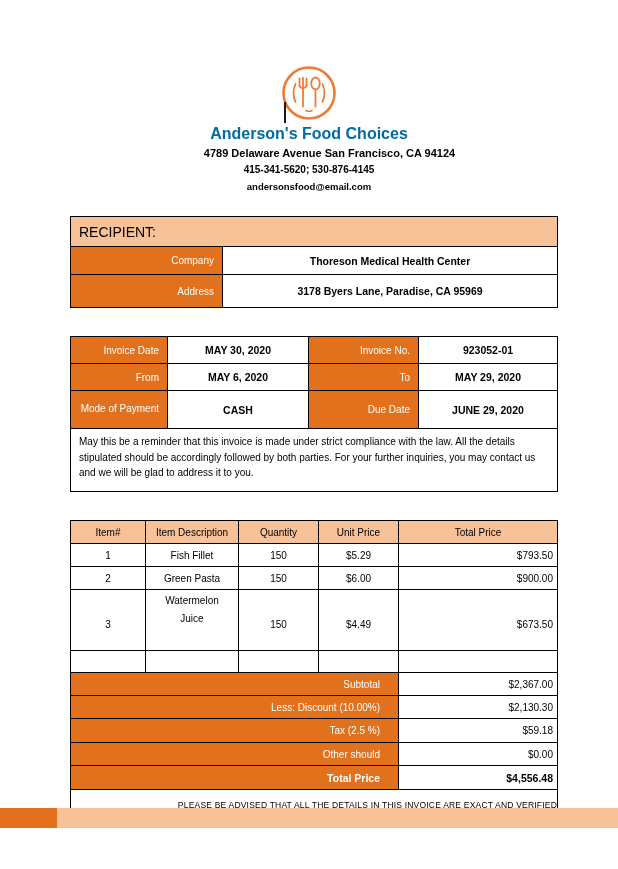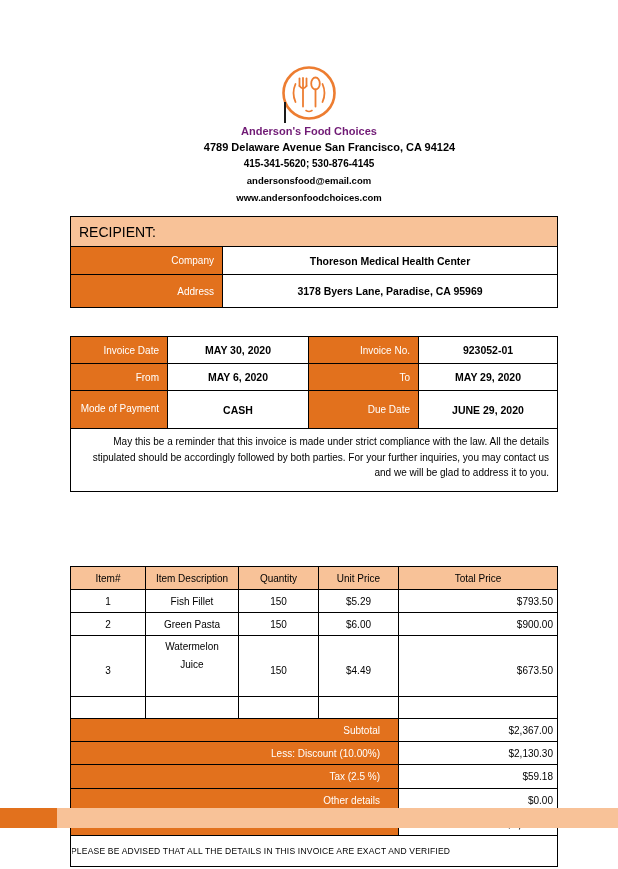--- a/index.html
+++ b/index.html
@@ -9,21 +9,21 @@
     position: relative;
     font-family: "Liberation Sans", sans-serif;
     color: #000;
     overflow: hidden;
   }
 
   
   .header-block { position: absolute; top: 64px; left: 0; width: 618px; text-align: center; }
   .logo-wrap { width: 56px; height: 58px; margin: 0 auto; position: relative; }
   .cursor-line { position: absolute; left: 284px; top: 102px; width: 2px; height: 21px; background: #1a1a1a; }
-  .company-title { margin-top: 3px; font-size: 11px; font-weight: bold; color: #701a75; }
+  .company-title { margin-top: 3px; font-size: 16px; font-weight: bold; color: #0369a1; }
   .hline { font-weight: bold; }
   .addr  { margin-top: 4px; font-size: 11px; padding-left: 41px; }
   .phone { margin-top: 5px; font-size: 10px; }
   .email { margin-top: 6px; font-size: 9.5px; }
   .web   { margin-top: 6px; font-size: 9.5px; }
 
   
   table { border-collapse: collapse; table-layout: fixed; position: absolute; left: 70px; }
   td { border: 1px solid #000; overflow: hidden; }
   .orange-cell {
@@ -37,39 +37,39 @@
   .recipient-header {
     background: #F8C298; font-size: 14px; text-align: left;
     padding-left: 8px; color: #000;
   }
 
   
   .details-table { top: 336px; width: 487px; }
   .pad-wrap { line-height: 1.25; }
   .note-cell {
     font-size: 10px; line-height: 1.55; padding: 5px 8px 2px 8px;
-    text-align: right; vertical-align: top; font-weight: normal;
-  }
-
-  
-  .items-table { top: 520px; width: 487px; margin-top: 46px; }
+    text-align: left; vertical-align: top; font-weight: normal;
+  }
+
+  
+  .items-table { top: 520px; width: 487px; }
   .items-head td {
     background: #F8C298; font-size: 10px; text-align: center; color: #000;
   }
   .item-cell { font-size: 10px; text-align: center; }
   .total-col { text-align: right; padding-right: 4px; }
   .wrap-desc { padding: 2px 10px; line-height: 1.8; }
   .bottom-align td { vertical-align: bottom; padding-bottom: 20px; }
   .sum-label {
     background: #E2711D; color: #fff; text-align: right;
     font-size: 10px; padding-right: 18px;
   }
   .sum-value { font-size: 10px; text-align: right; padding-right: 4px; }
   .sum-bold { font-weight: bold; font-size: 10.5px; }
-  .footnote-cell { font-size: 8.5px; text-align: left; letter-spacing: 0.2px; border-radius: 10px; }
+  .footnote-cell { font-size: 8.5px; text-align: right; letter-spacing: 0.2px; border-radius: 10px; }
 
   
   .bottom-bar { position: absolute; top: 808px; left: 0; width: 618px; height: 20px; display: flex; }
   .bar-dark  { width: 57px; height: 100%; background: #E2711D; }
   .bar-light { flex: 1; height: 100%; background: #F8C298; }
 </style>
 </head>
 <body>
 
 <div class="header-block">
@@ -94,21 +94,20 @@
 
       <path d="M 41.5 20 Q 45.5 29 41.5 38" fill="none" stroke="#ED7D31" stroke-width="1.8" stroke-linecap="round"></path>
 
       <path d="M 25 46.5 Q 28 48.5 31 46.5" fill="none" stroke="#ED7D31" stroke-width="1.6" stroke-linecap="round"></path>
     </svg>
   </div>
   <div class="company-title">Anderson's Food Choices</div>
   <div class="hline addr">4789 Delaware Avenue San Francisco, CA 94124</div>
   <div class="hline phone">415-341-5620; 530-876-4145</div>
   <div class="hline email">andersonsfood@email.com</div>
-  <div class="hline web">www.andersonfoodchoices.com</div>
 </div>
 <div class="cursor-line"></div>
 
 <table class="recipient-table">
   <colgroup>
       <col style="width:152px">
       <col style="width:335px">
     </colgroup>
   <tbody>
       <tr style="height:30px">
@@ -211,21 +210,21 @@
   </tr>
   <tr style="height:23px">
     <td class="sum-label" colspan="4">Less: Discount (10.00%)</td>
     <td class="sum-value">$2,130.30</td>
   </tr>
   <tr style="height:24px">
     <td class="sum-label" colspan="4">Tax (2.5 %)</td>
     <td class="sum-value">$59.18</td>
   </tr>
   <tr style="height:23px">
-    <td class="sum-label" colspan="4">Other details</td>
+    <td class="sum-label" colspan="4">Other should</td>
     <td class="sum-value">$0.00</td>
   </tr>
   <tr style="height:24px">
     <td class="sum-label sum-bold" colspan="4">Total Price</td>
     <td class="sum-value sum-bold">$4,556.48</td>
   </tr>
   <tr style="height:31px">
     <td class="footnote-cell" colspan="5">PLEASE BE ADVISED THAT ALL THE DETAILS IN THIS INVOICE ARE EXACT AND VERIFIED</td>
   </tr>
 </tbody>

